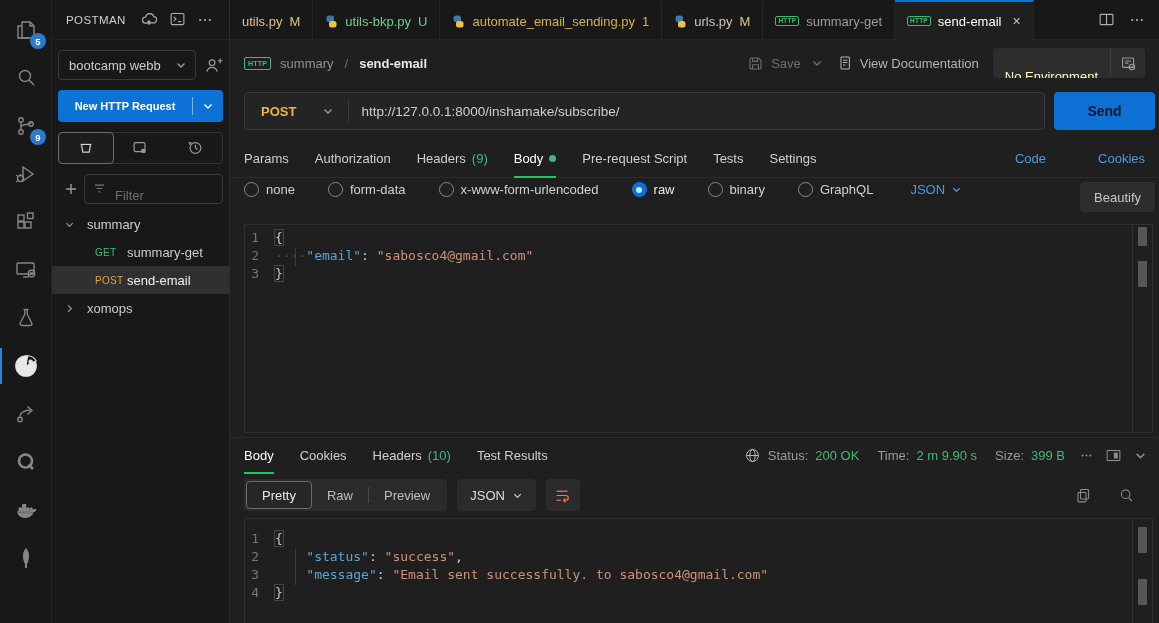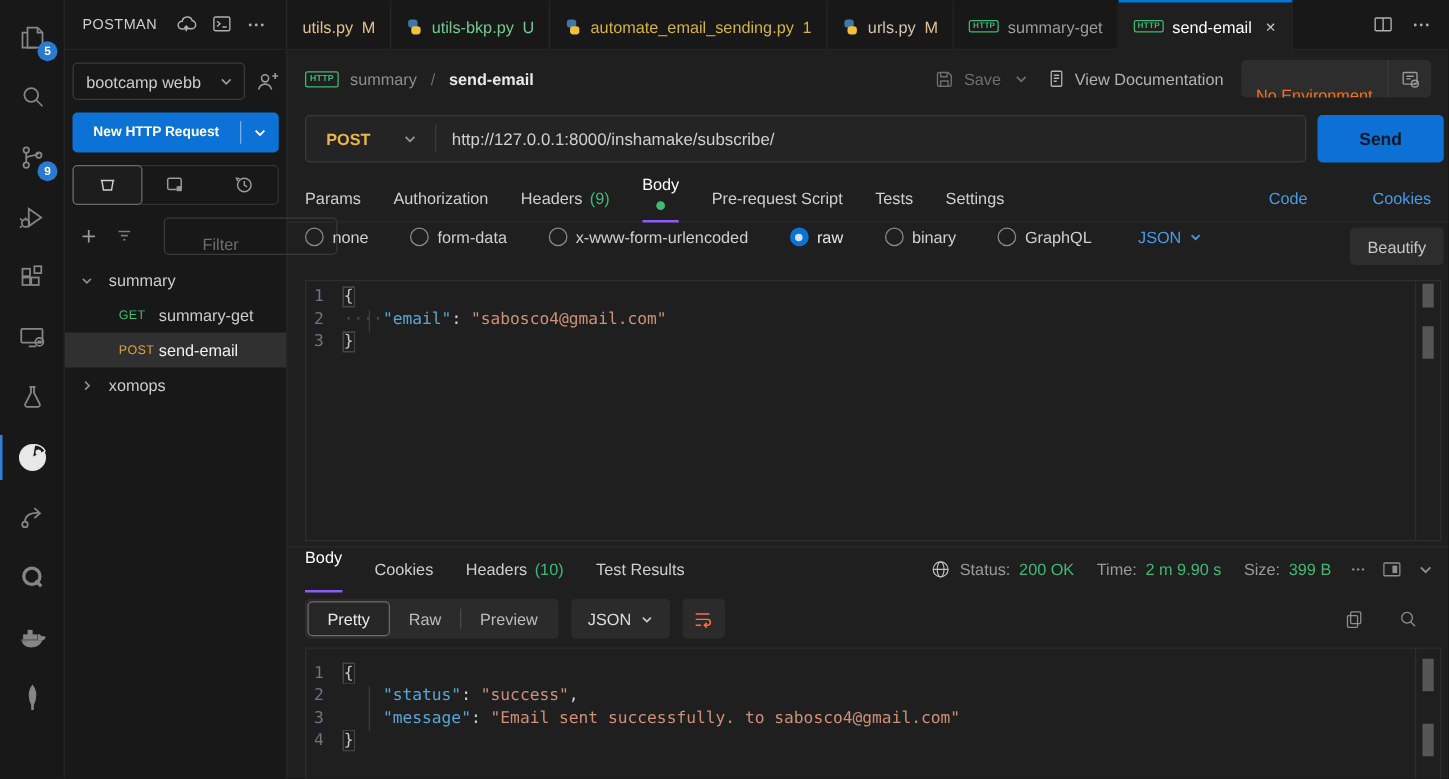--- a/index.html
+++ b/index.html
@@ -26,21 +26,21 @@
   .newreq { position:absolute; top:90px; left:6px; right:6px; height:32px; background:#0d72d6; border-radius:4px; display:flex; align-items:center; color:#fff; font-weight:700; }
   .newreq-label { flex:1; text-align:center; font-size:11px; }
   .newreq-split { width:1px; height:18px; background:rgba(255,255,255,.45); }
   .newreq-caret { width:30px; display:flex; align-items:center; justify-content:center; }
   .seg-icons { position:absolute; top:132px; left:6px; right:6px; height:32px; border:1px solid #333; border-radius:4px; display:flex; }
   .seg-cell { flex:1; display:flex; align-items:center; justify-content:center; }
   .seg-cell.sel { border:1px solid #6b6b6b; border-radius:4px; margin:-1px; background:#1d1d1d; }
   .filter-row { position:absolute; top:174px; left:6px; right:6px; height:30px; display:flex; align-items:center; }
   .plus-btn { width:26px; display:flex; align-items:center; justify-content:center; }
   .filter-box { position:relative; flex:1; height:30px; }
-  .filter-box input { width:100%; height:100%; background:transparent; border:1px solid #3a3a3a; border-radius:4px; color:#f0abfc; font:13px "Liberation Sans",sans-serif; padding:12px 8px 0 30px; outline:none;margin-left:47px; }
+  .filter-box input { width:100%; height:100%; background:transparent; border:1px solid #3a3a3a; border-radius:4px; color:#f0abfc; font:13px "Liberation Sans",sans-serif; padding:12px 8px 0 30px; outline:none; }
   .filter-box input::placeholder { color:#6e6e6e; }
   .filter-glyph { position:absolute; left:8px; top:7px; }
   .tree { position:absolute; top:210px; left:0; right:0; }
   .tree-row { height:28px; display:flex; align-items:center; color:#cccccc; }
   .tree-row.sel { background:#303030; color:#f0f0f0; }
   .tw { width:14px; display:flex; justify-content:center; }
   .indent0 { padding-left:10px; }
   .indent1 { padding-left:43px; }
   .method { font-size:10px; font-weight:400; letter-spacing:.3px; width:32px; }
   .m-get { color:#3fba76; }
@@ -57,34 +57,34 @@
   .http-tag { font-size:6.5px; font-weight:700; color:#3fba76; border:1px solid #3fba76; border-radius:2px; padding:1px 2px; line-height:1; letter-spacing:.2px; }
   .tab-actions { margin-left:auto; display:flex; align-items:center; gap:14px; padding:0 14px; }
 
   .crumb-row { position:absolute; top:40px; left:0; right:0; height:46px; display:flex; align-items:center; padding:0 14px; }
   .crumb { display:flex; align-items:center; gap:9px; }
   .crumb-parent { color:#8f8f8f; } .crumb-sep { color:#6e6e6e; padding:0 2px; } .crumb-cur { color:#e8e8e8; font-weight:600; }
   .crumb-actions { margin-left:auto; display:flex; align-items:center; gap:14px; }
   .save-grp { display:flex; align-items:center; gap:7px; color:#6f6f6f; }
   .viewdoc { display:flex; align-items:center; gap:7px; color:#b3b3b3; }
   .env-grp { display:flex; align-items:stretch; background:#2d2d2d; border-radius:4px; overflow:hidden; height:30px; }
-  .env-label { display:flex; align-items:center; padding:0 12px; color:#f97316;margin-top:26px; }
+  .env-label { display:flex; align-items:center; padding:0 12px; color:#fef9c3;margin-top:26px; }
   .env-div { width:1px; background:#3d3d3d; }
   .env-icon-cell { width:34px; display:flex; align-items:center; justify-content:center; }
 
   .req-row { position:absolute; top:88px; left:0; right:0; height:46px; display:flex; align-items:center; padding:0 4px 0 14px; gap:9px; }
   .url-box { flex:1; height:38px; border:1px solid #3a3a3a; border-radius:4px; background:#242424; display:flex; align-items:center; }
   .method-sel { display:flex; align-items:center; gap:26px; padding:0 14px 0 16px; color:#edb543; font-weight:700; font-size:13px; }
   .url-div { width:1px; height:22px; background:#3a3a3a; }
   .url-input { flex:1; background:transparent; border:none; outline:none; color:#cfcfcf; font:13.5px "Liberation Sans",sans-serif; padding:0 12px; }
   .send-btn { width:101px; height:38px; background:#0c70d5; border:none; border-radius:4px; color:#0f172a; font:600 14px "Liberation Sans",sans-serif; }
 
   .req-tabs { position:absolute; top:140px; left:0; right:0; height:38px; border-bottom:1px solid #2b2b2b; display:flex; align-items:center; padding:0 14px; gap:26px; }
   .rtab { color:#cfcfcf; display:flex; align-items:center; gap:6px; height:38px; }
-  .rtab.active { color:#ffffff; border-bottom:2px solid #8b5cf6; margin-bottom:-1px;flex-direction:column; }
+  .rtab.active { color:#ffffff; border-bottom:2px solid #22c55e; margin-bottom:-1px; }
   .count-green { color:#3fba76; }
   .green-dot { width:7px; height:7px; border-radius:50%; background:#3fba76; }
   .req-links { margin-left:auto; display:flex; gap:16px; }
   .blue-link { color:#479be8;margin-left:36px; }
 
   .modes-row { position:absolute; top:182px; left:0; right:0; height:36px; display:flex; align-items:flex-start; padding:0 4px 0 14px; gap:33px; }
   .mode { display:flex; align-items:center; gap:7px; color:#d0d0d0; }
   .radio { width:15px; height:15px; border:1.5px solid #8a8a8a; border-radius:50%; }
   .radio.sel { border:none; background:#0d72d6; position:relative; }
   .radio.sel::after { content:""; position:absolute; left:4.5px; top:4.5px; width:6px; height:6px; border-radius:50%; background:#cfe4fb; }

